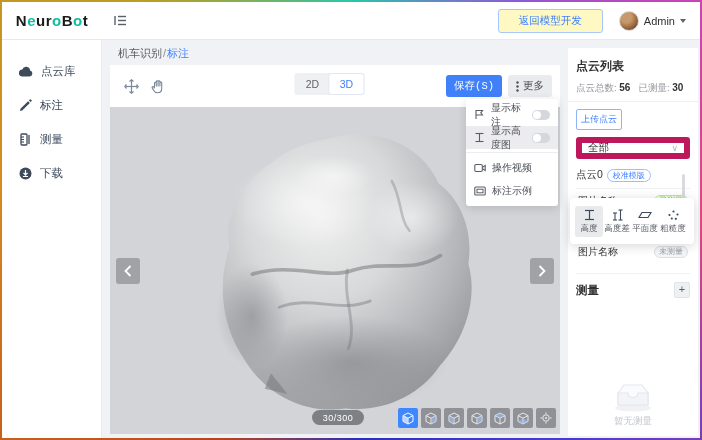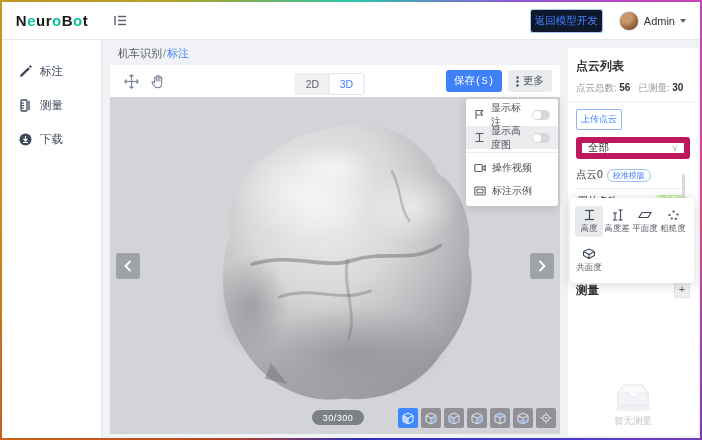--- a/index.html
+++ b/index.html
@@ -13,40 +13,40 @@
       #d8891f 275deg, #b8a023 318deg, #27c8a8 360deg);
     padding:2px; }
   .app { width:698px; height:436px; background:#f0f2f5; display:flex; flex-direction:column; overflow:hidden; }
 
   
   .header { height:38px; background:#fff; border-bottom:1px solid #e7e9ed; display:flex; align-items:center; flex:none; }
   .logo { width:100px; flex:none; text-align:center; font-weight:bold; font-size:15px; letter-spacing:.5px; color:#1a1a1a; }
   .logo .lg-g { color:#0fbfa0; }
   .collapse-btn { margin-left:12px; cursor:pointer; display:flex; align-items:center; }
   .hd-spacer { flex:1; }
-  .back-btn { border:1px solid #a8c6fa; color:#4080ff; background:#0f172a; border-radius:3px; font-size:10.5px; padding:4px 4px; cursor:pointer; font-family:inherit; }
+  .back-btn { border:1px solid #a8c6fa; color:#4080ff; background:#fef9c3; border-radius:3px; font-size:10.5px; padding:4px 20px; cursor:pointer; font-family:inherit; }
   .user { display:flex; align-items:center; gap:5px; margin:0 14px 0 16px; cursor:pointer; }
   .avatar { width:20px; height:20px; border-radius:50%; background:radial-gradient(circle at 35% 30%, #c89a6b 0 30%, #8a5a32 70%, #5d3a1e 100%); border:1px solid #d9d9d9; }
   .user-caret { width:0; height:0; border-left:3.5px solid transparent; border-right:3.5px solid transparent; border-top:4px solid #606266; margin-top:1px; }
 
   
   .body { flex:1; display:flex; position:relative; min-height:0; }
 
   
   .sidebar { width:100px; flex:none; background:#fff; border-right:1px solid #e8eaed; padding-top:14px; }
   .side-item { height:34px; display:flex; align-items:center; gap:8px; padding-left:17px; color:#3d4a5c; font-size:11.5px; cursor:pointer; }
   .side-item svg { flex:none; }
 
   
   .main { flex:1; display:flex; flex-direction:column; min-width:0; padding:4px 4px 4px 0; }
   .breadcrumb { font-size:11px; padding:2px 0 4px 16px; color:#5a5e66; }
   .breadcrumb .bc-cur { color:#4080ff; }
   .breadcrumb .bc-sep { color:#8a8f99; margin:0 1px; }
   .canvas-card { flex:1; background:#fff; margin-left:8px; display:flex; flex-direction:column; position:relative; min-height:0; }
-  .toolbar { height:32px; flex:none; display:flex; align-items:center; padding:0 8px 0 14px; }
+  .toolbar { height:42px; flex:none; display:flex; align-items:center; padding:0 8px 0 14px; }
   .tb-icons { display:flex; gap:12px; align-items:center; color:#7a8699; }
   .seg { position:absolute; left:50%; transform:translateX(-58%); top:8px; display:flex; background:#eef0f2; border-radius:3px; padding:1px; }
   .seg-item { width:34px; height:20px; display:flex; align-items:center; justify-content:center; font-size:10.5px; color:#606266; cursor:pointer; border-radius:2px; }
   .seg-item.active { background:#fff; color:#4080ff; box-shadow:0 0 0 1px #e2e8f2; }
   .tb-right { margin-left:auto; display:flex; gap:6px; align-items:center; }
   .save-btn { background:#4080f8; color:#fff; border:none; border-radius:3px; padding:4px 8px; font-size:10.5px; cursor:pointer; font-family:Liberation Mono, monospace; }
   .more-btn { background:#e9ebee; color:#4a4f57; border:none; border-radius:3px; padding:4px 8px; font-size:10.5px; cursor:pointer; display:flex; align-items:center; gap:4px; font-family:inherit; }
 
   
   .menu { position:absolute; top:34px; right:2px; width:92px; background:#fff; border-radius:3px; box-shadow:0 2px 10px rgba(0,0,0,.14); padding:4px 0; z-index:40; }
@@ -129,20 +129,26 @@
     <div class="user">
       <span class="avatar"></span>
       <span>Admin</span>
       <span class="user-caret"></span>
     </div>
   </div>
 
   <div class="body">
 
     <div class="sidebar">
+      <div class="side-item">
+        <svg width="14" height="11" viewBox="0 0 14 11">
+              <path d="M3.5 10.5h7a3 3 0 0 0 .6-5.9A4 4 0 0 0 3.3 3.6 3.4 3.4 0 0 0 3.5 10.5z" fill="#3d4a5c"></path>
+            </svg>
+        <span>点云库</span>
+      </div>
       <div class="side-item">
         <svg width="13" height="13" viewBox="0 0 13 13">
               <path d="M1 12l2.2-.5 7.6-7.6-1.7-1.7L1.5 9.8 1 12z" fill="#3d4a5c"></path>
               <path d="M9.9 1.4l1.7 1.7 1-1a.6.6 0 0 0 0-.9l-.8-.8a.6.6 0 0 0-.9 0l-1 1z" fill="#3d4a5c"></path>
             </svg>
         <span>标注</span>
       </div>
       <div class="side-item">
         <svg width="13" height="13" viewBox="0 0 13 13">
               <rect x="2" y="1" width="6" height="11" rx="1" fill="none" stroke="#3d4a5c" stroke-width="1.3"></rect>
@@ -416,28 +422,20 @@
                     <circle cx="6.5" cy="2.5" r="1.1"></circle>
                     <circle cx="2.5" cy="6" r="1.1"></circle>
                     <circle cx="10.5" cy="5.5" r="1.1"></circle>
                     <circle cx="4.8" cy="9.5" r="1.1"></circle>
                     <circle cx="8.8" cy="9.8" r="1.1"></circle>
                   </g>
                 </svg>
             <span class="t-label">粗糙度</span>
           </div>
         </div>
-        <div class="tools-row">
-          <div class="tool">
-            <svg width="14" height="12" viewBox="0 0 14 12">
-                  <path d="M1.5 3.5L7 6.5l5.5-3M7 6.5v4M1.5 3.5L7 1l5.5 2.5M1.5 3.5v4L7 10.5l5.5-3v-4" fill="none" stroke="#3d4a5c" stroke-width="1.1"></path>
-                </svg>
-            <span class="t-label">共面度</span>
-          </div>
-        </div>
       </div>
 
       <div class="p-measure">
         <span class="pm-title">测量</span>
         <div class="plus-btn">+</div>
       </div>
 
       <div class="p-empty">
         <svg width="46" height="32" viewBox="0 0 46 32">
           <ellipse cx="23" cy="28" rx="18" ry="3.5" fill="#f0f1f4"></ellipse>

